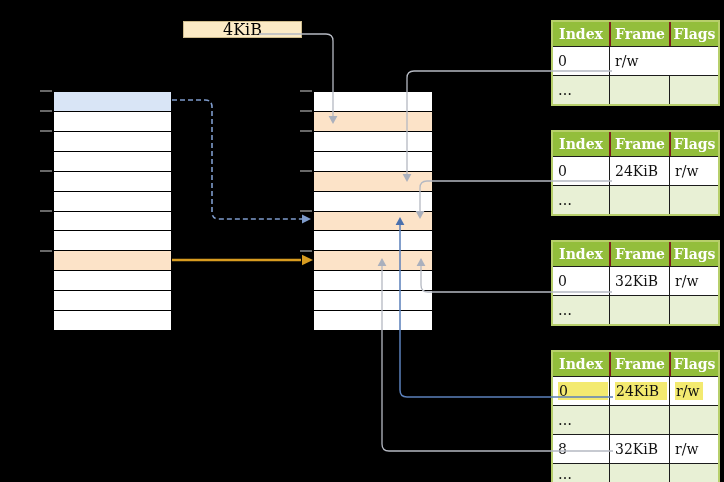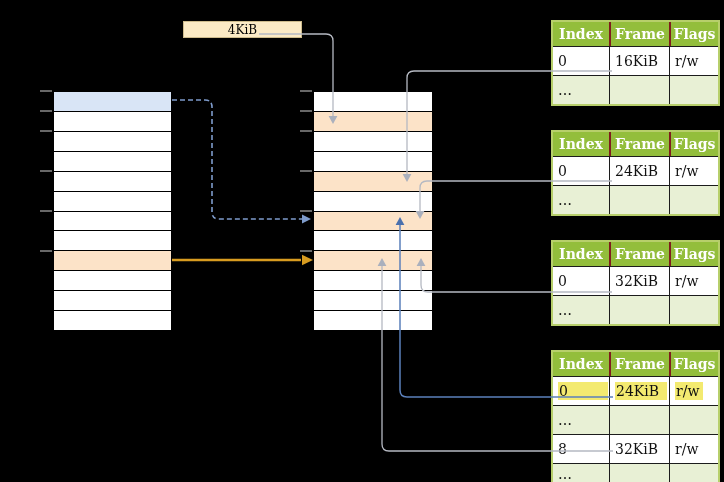--- a/index.html
+++ b/index.html
@@ -13,21 +13,21 @@
   #mid-col{left:313px;top:91px;width:120px;height:240px;}
   .mrow{flex:1;background:#fff;border-top:1px solid #000;}
   .mrow:first-child{border-top:none;}
   .mrow.blue{background:var(--cell-blue);}
   .mrow.orange{background:var(--cell-orange);}
 
   
   #label4k{position:absolute;left:183px;top:21px;width:119px;height:17px;
            background:var(--label-cream);border:1px solid #cdbb8c;box-sizing:border-box;
            display:flex;align-items:center;justify-content:center;
-           font-size:12px;color:#000;line-height:1;}
+           font-size:16px;color:#000;line-height:1;}
 
   
   .ptable{position:absolute;left:551px;width:169px;background:#fff;
           border:2px solid var(--table-border-green);box-sizing:border-box;}
   #t1{top:20px;} #t2{top:130px;} #t3{top:240px;} #t4{top:350px;}
   .trow{display:grid;grid-template-columns:56px 60px 1fr;}
   .trow.thead{height:24px;background:var(--header-green);}
   .trow:not(.thead){height:28px;border-top:1px solid #1c1c1c;}
   #t4 .trow:last-child{height:19px;}
   .trow.shaded{background:var(--shaded-row-green);}
@@ -92,21 +92,20 @@
     </div>
 
   <div id="t1" class="ptable">
       <div class="trow thead">
         <div class="tcell">Index</div>
         <div class="tcell">Frame</div>
         <div class="tcell">Flags</div>
       </div>
       <div class="trow plain">
         <div class="tcell">0</div>
-        <div class="tcell">16KiB</div>
         <div class="tcell">r/w</div>
       </div>
       <div class="trow shaded">
         <div class="tcell">…</div>
         <div class="tcell"></div>
         <div class="tcell"></div>
       </div>
     </div>
   <div id="t2" class="ptable">
       <div class="trow thead">

